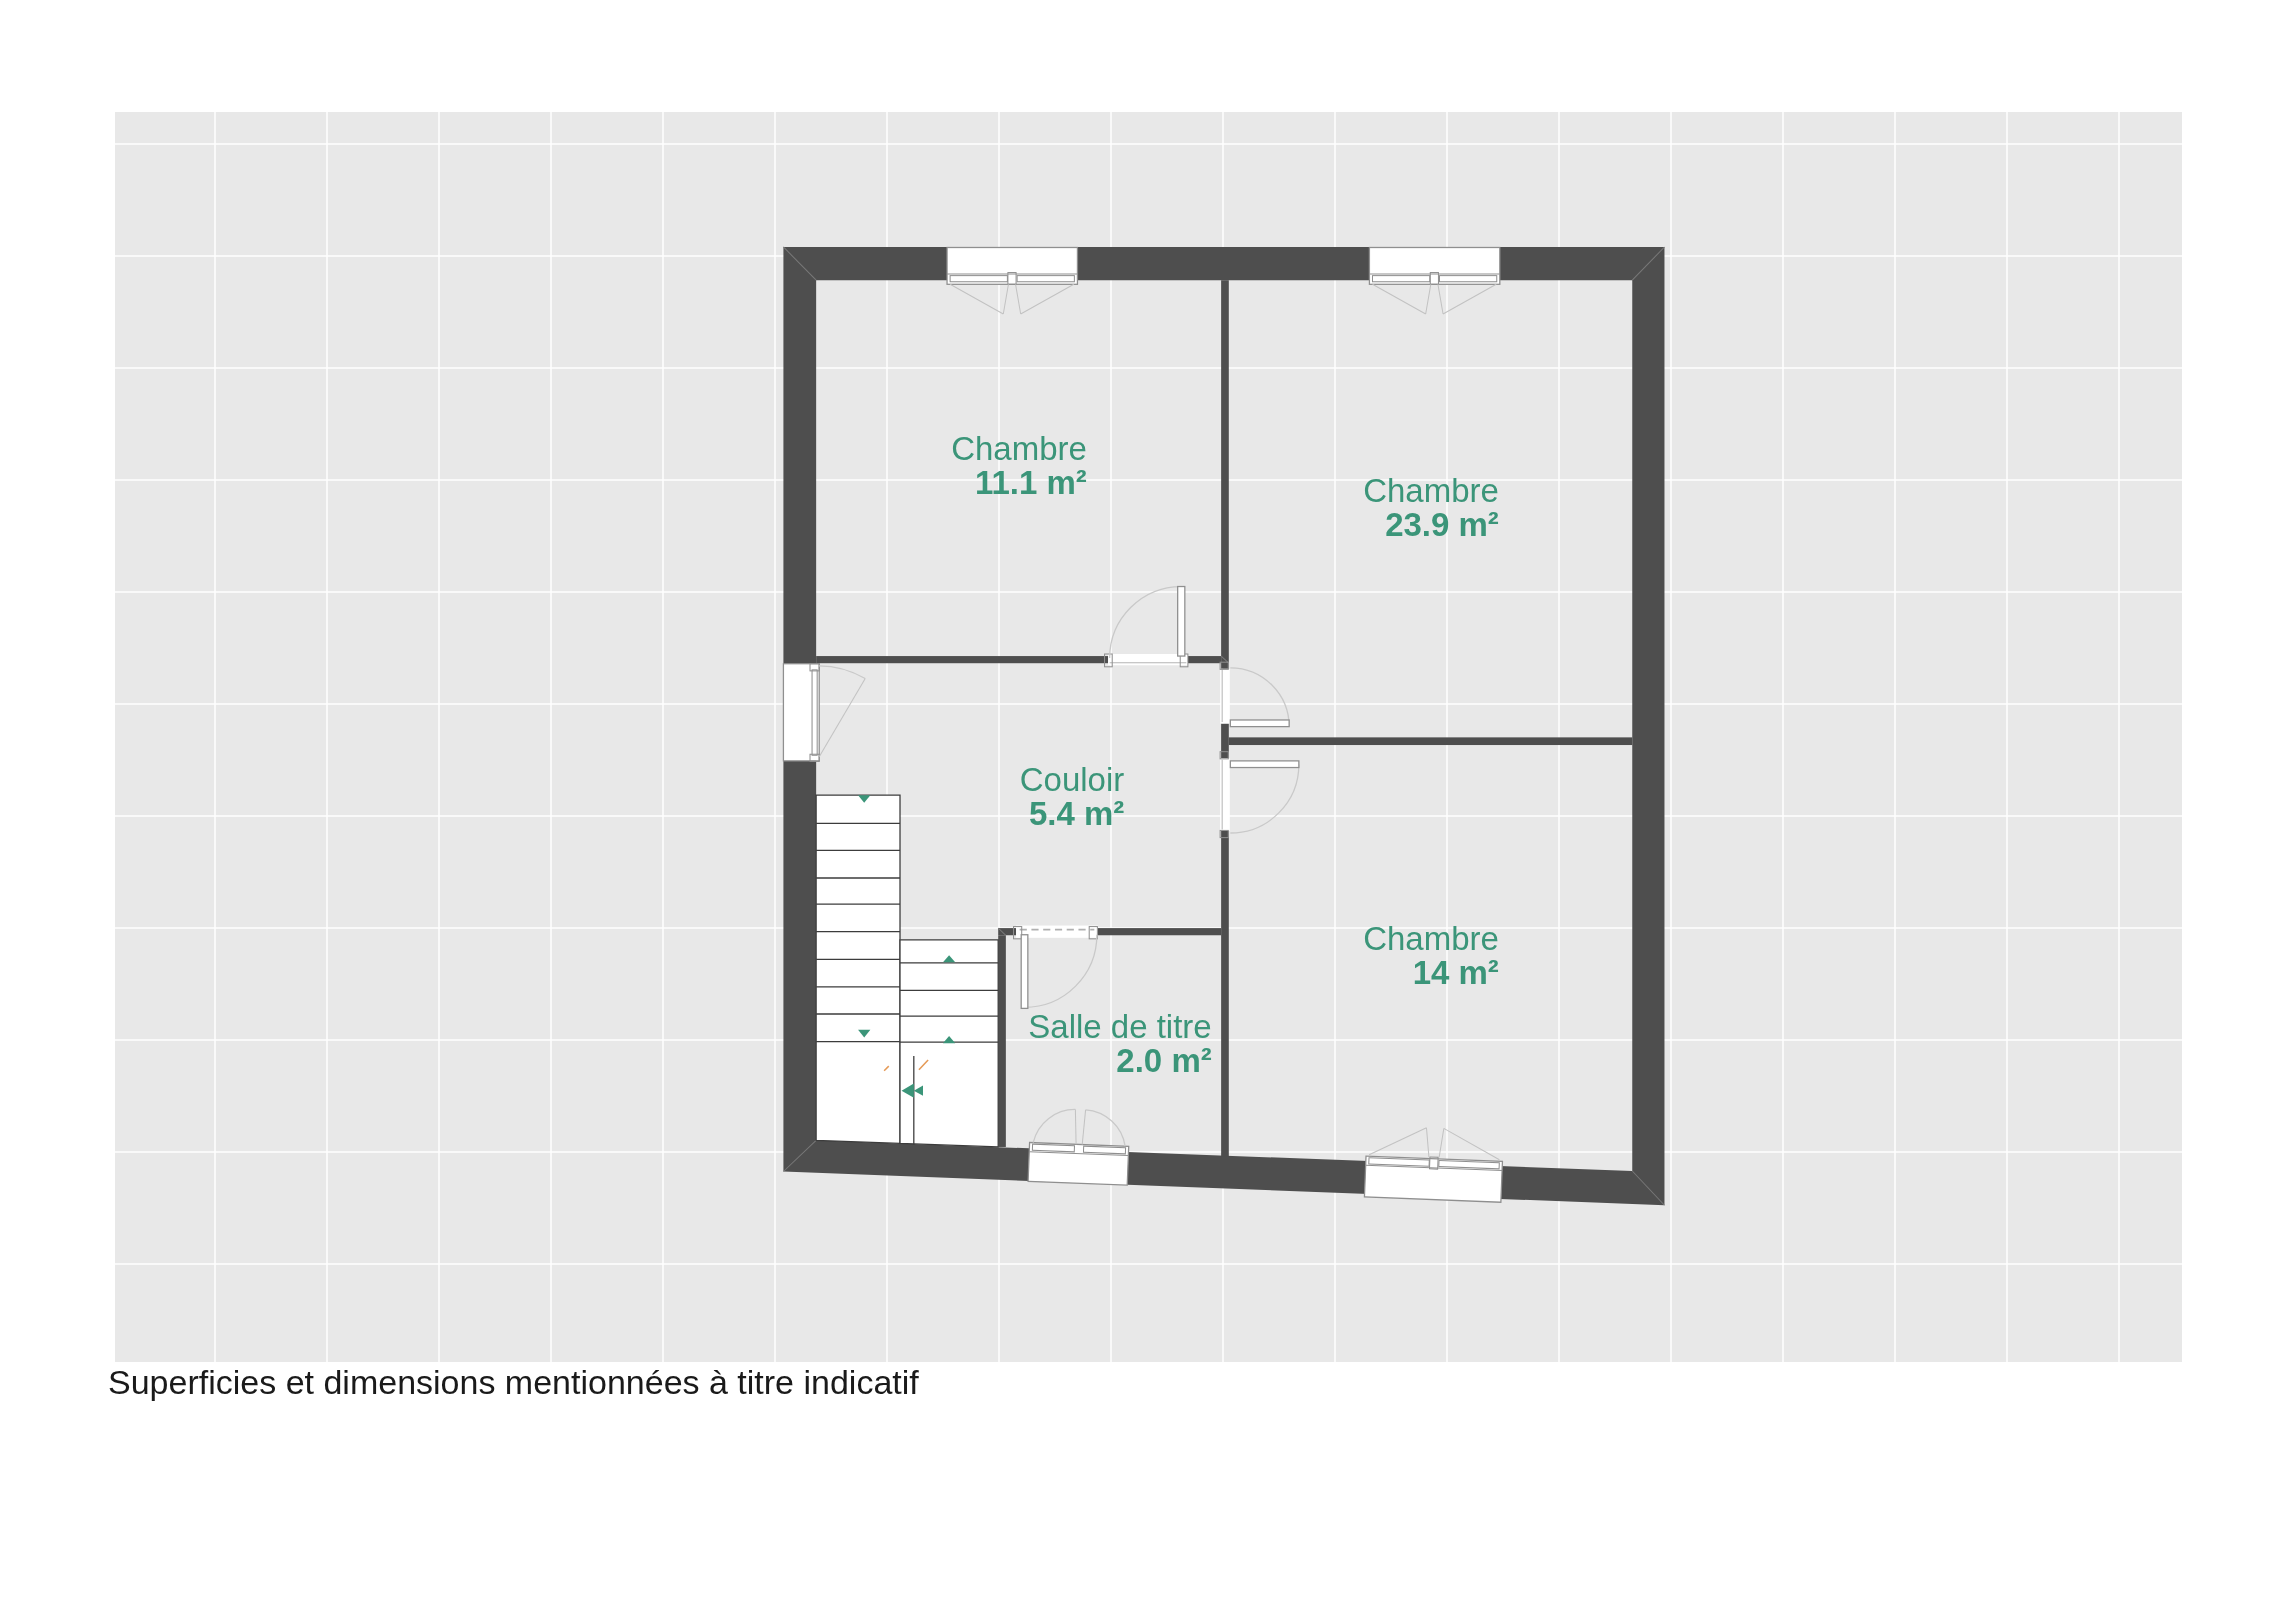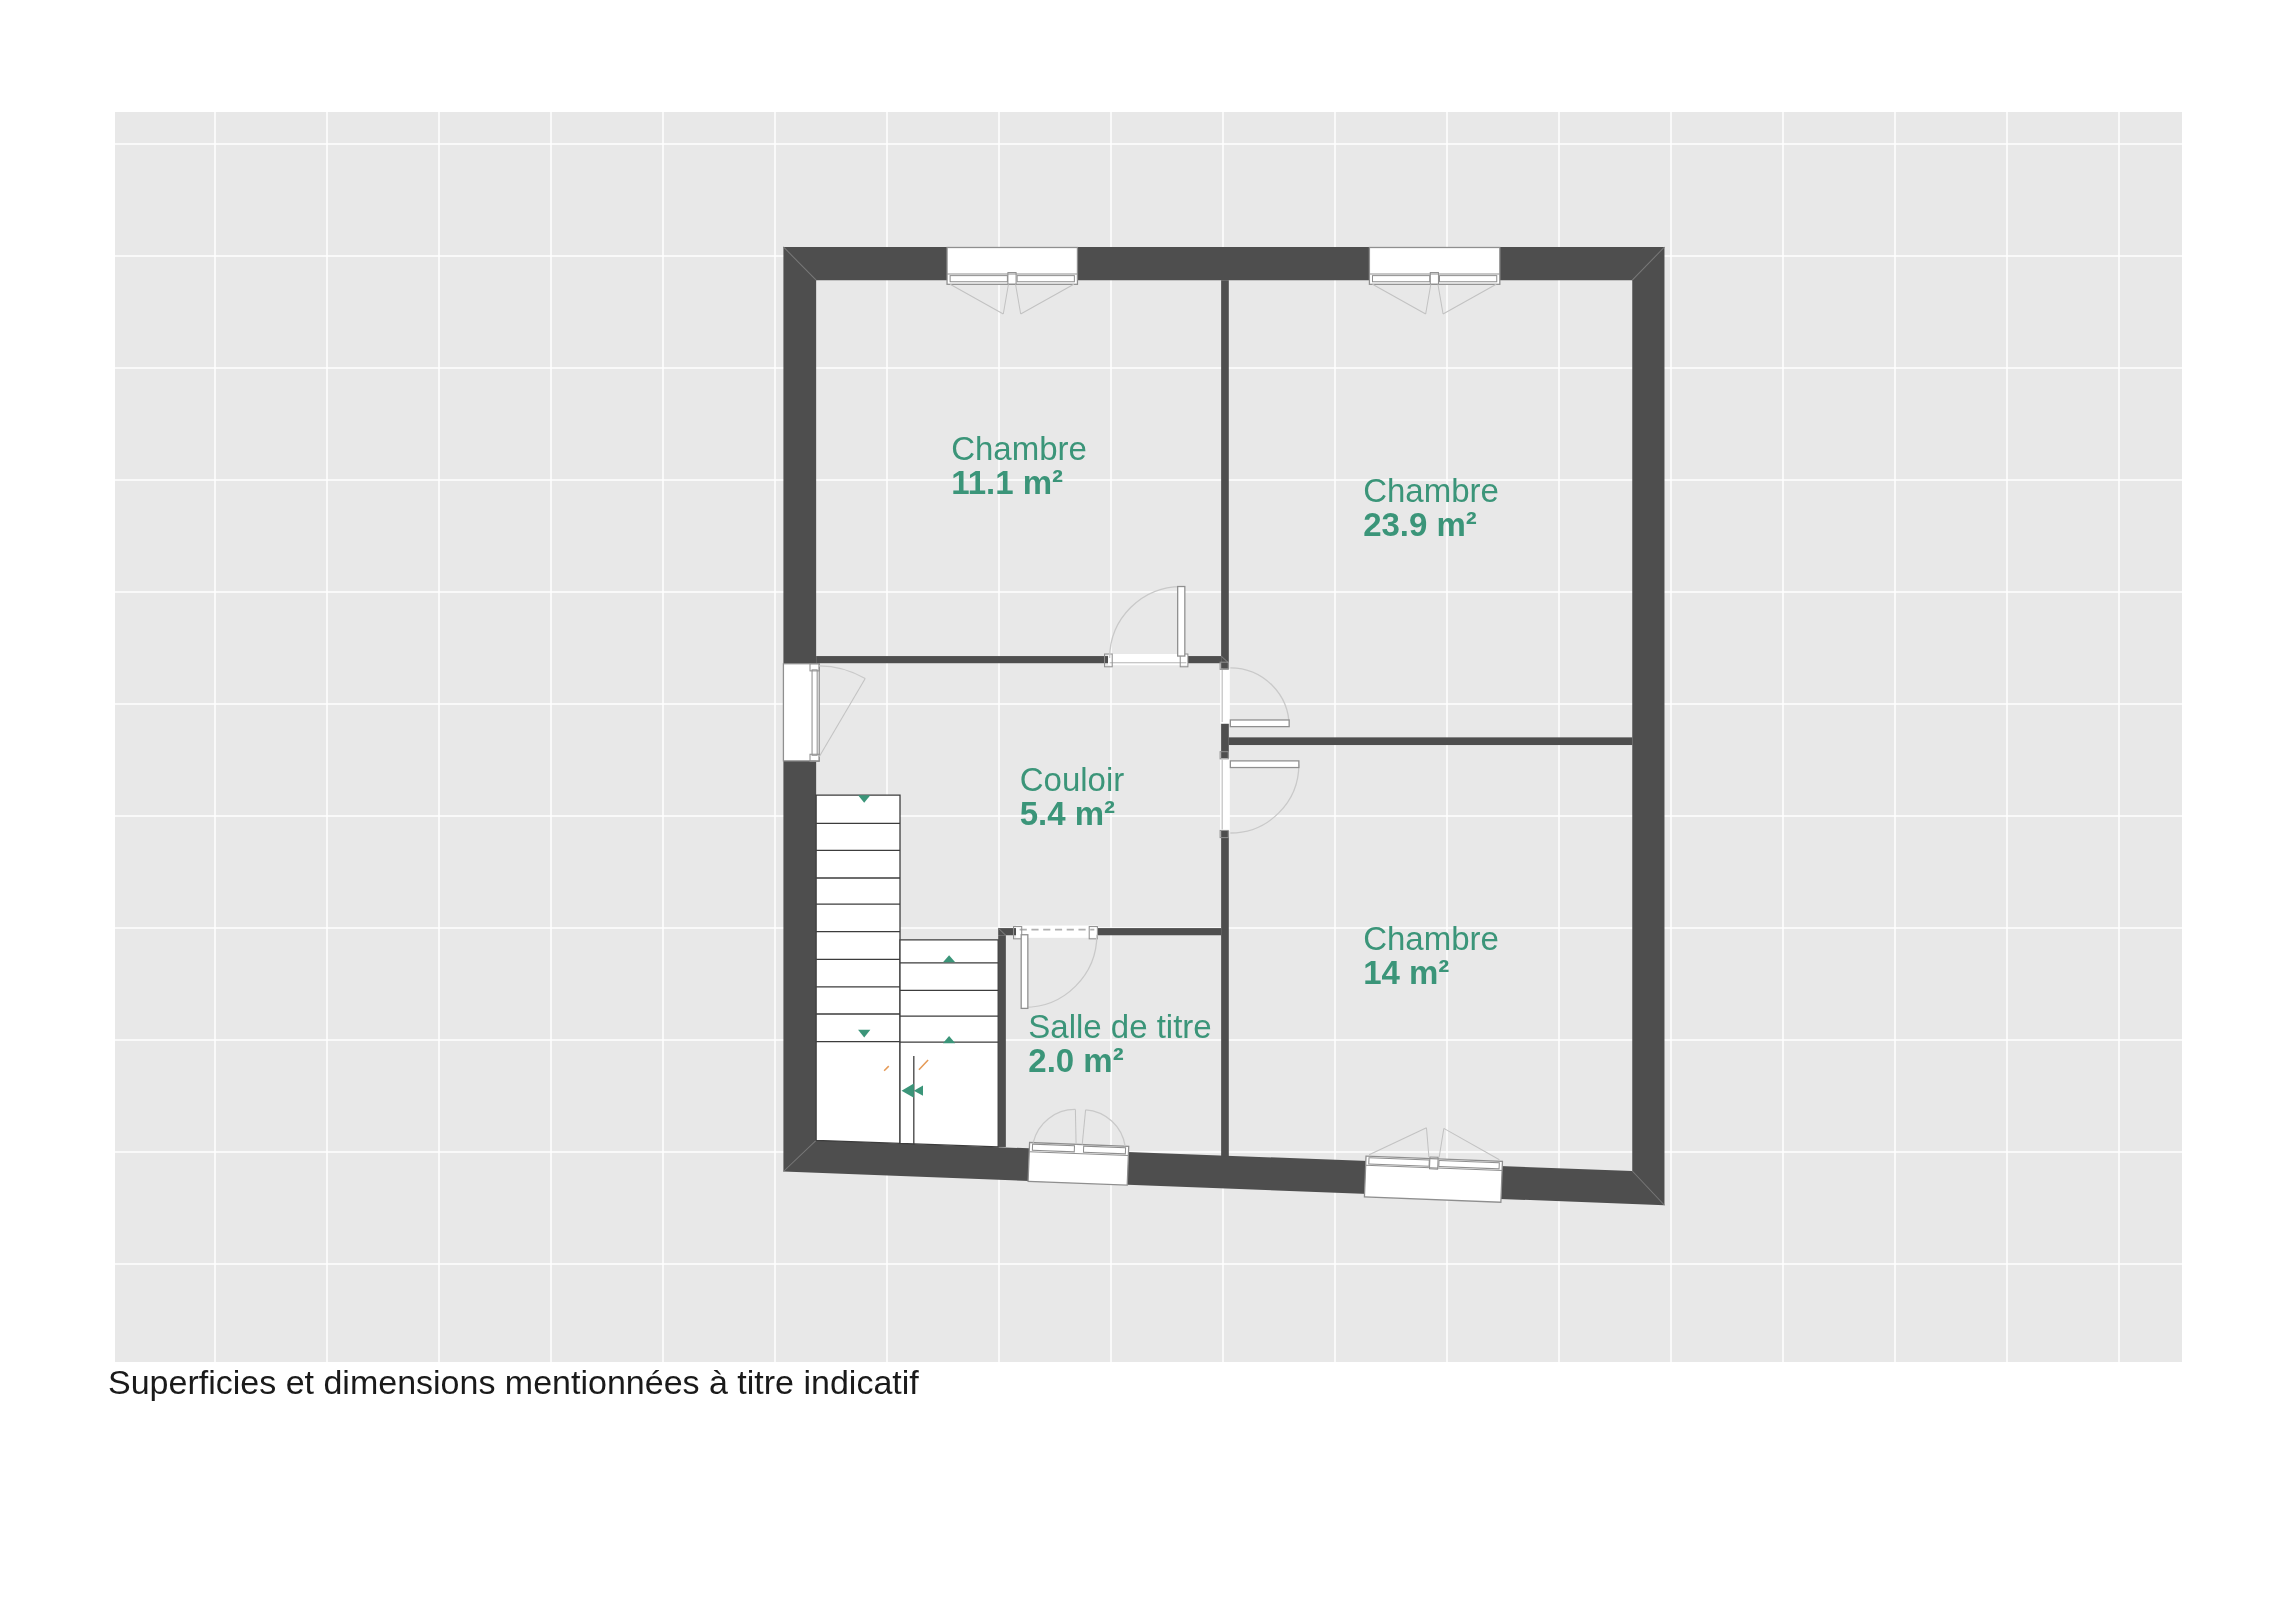--- a/index.html
+++ b/index.html
@@ -35,21 +35,21 @@
   .vline{stroke:#c2c2c2;stroke-width:2;fill:none;}
   .threshold{stroke:#b5b5b5;stroke-width:2;fill:none;}
   .dash{stroke:#b0b0b0;stroke-width:3;fill:none;stroke-dasharray:14 9;}
   .leaf{fill:#ffffff;stroke:var(--frame);stroke-width:2.5;}
   .stairline{stroke:var(--stair);stroke-width:2.5;fill:none;}
   .stairbox{fill:#ffffff;stroke:var(--stair);stroke-width:2.5;}
   .arrow{fill:var(--label);}
   .tick{stroke:var(--accent);stroke-width:3;fill:none;}
   .room-label{
     position:absolute;transform:translate(-50%,-50%);
-    text-align:left;white-space:nowrap;color:var(--label);
+    text-align:right;white-space:nowrap;color:var(--label);
     font-size:33px;line-height:34px;
   }
   .room-label .area{font-weight:700;}
   .caption{
     position:absolute;left:108px;top:1363px;
     color:var(--caption);font-size:34px;line-height:39px;white-space:nowrap;text-align:center;
   }
 </style>
 </head>
 <body>

